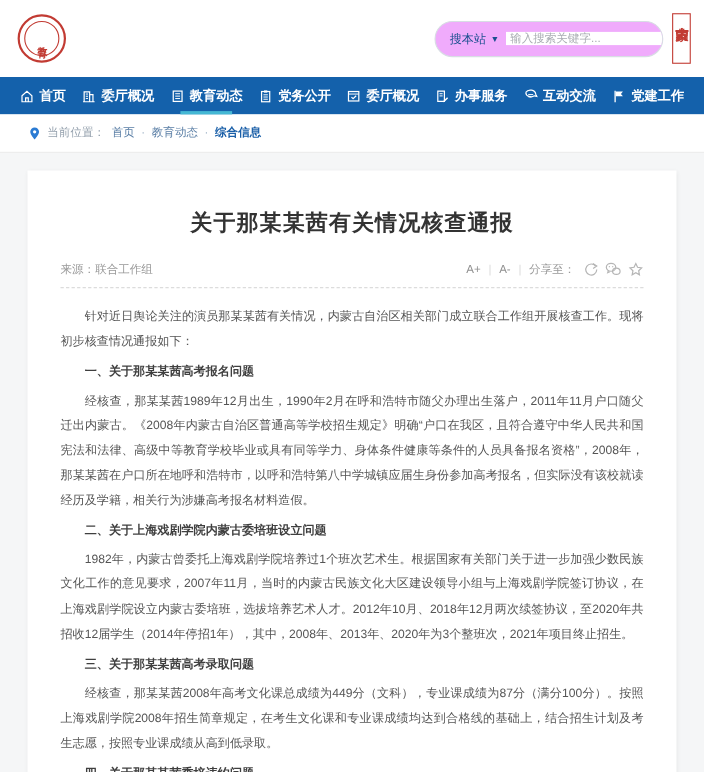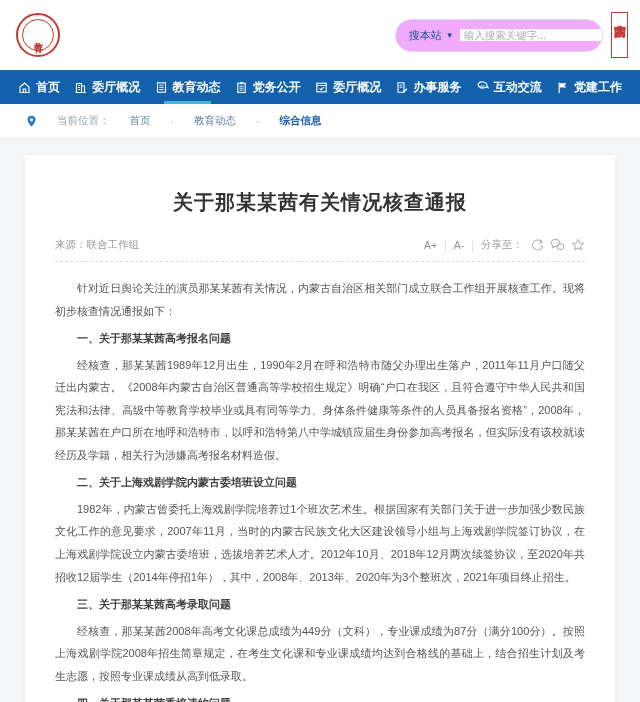--- a/index.html
+++ b/index.html
@@ -81,21 +81,21 @@
     white-space: nowrap;
   }
   .nav-item.active::after {
     content: ""; position: absolute; left: 18%; right: 18%; bottom: 0;
     height: 3px; background: #45b8d4;
   }
   .nav-icon { display: flex; align-items: center; }
   
   .crumb-bar {
     background: #fff; height: 35px;
-    display: flex; align-items: center; gap: 20px;
+    display: flex; align-items: center; gap: 6px;
     padding: 0 26px; border-bottom: 1px solid #ececec;
     font-size: 10.5px;
   }
   .crumb-label { color: #94a0ad; }
   .crumb-link { color: #5b7fa6; text-decoration: none; }
   .crumb-sep { color: #9db1c5; }
   .crumb-current { color: #1a5fa8; font-weight: bold; text-decoration: none; }
   
   .page-wrap { padding: 16px 0 30px; }
   .card {

